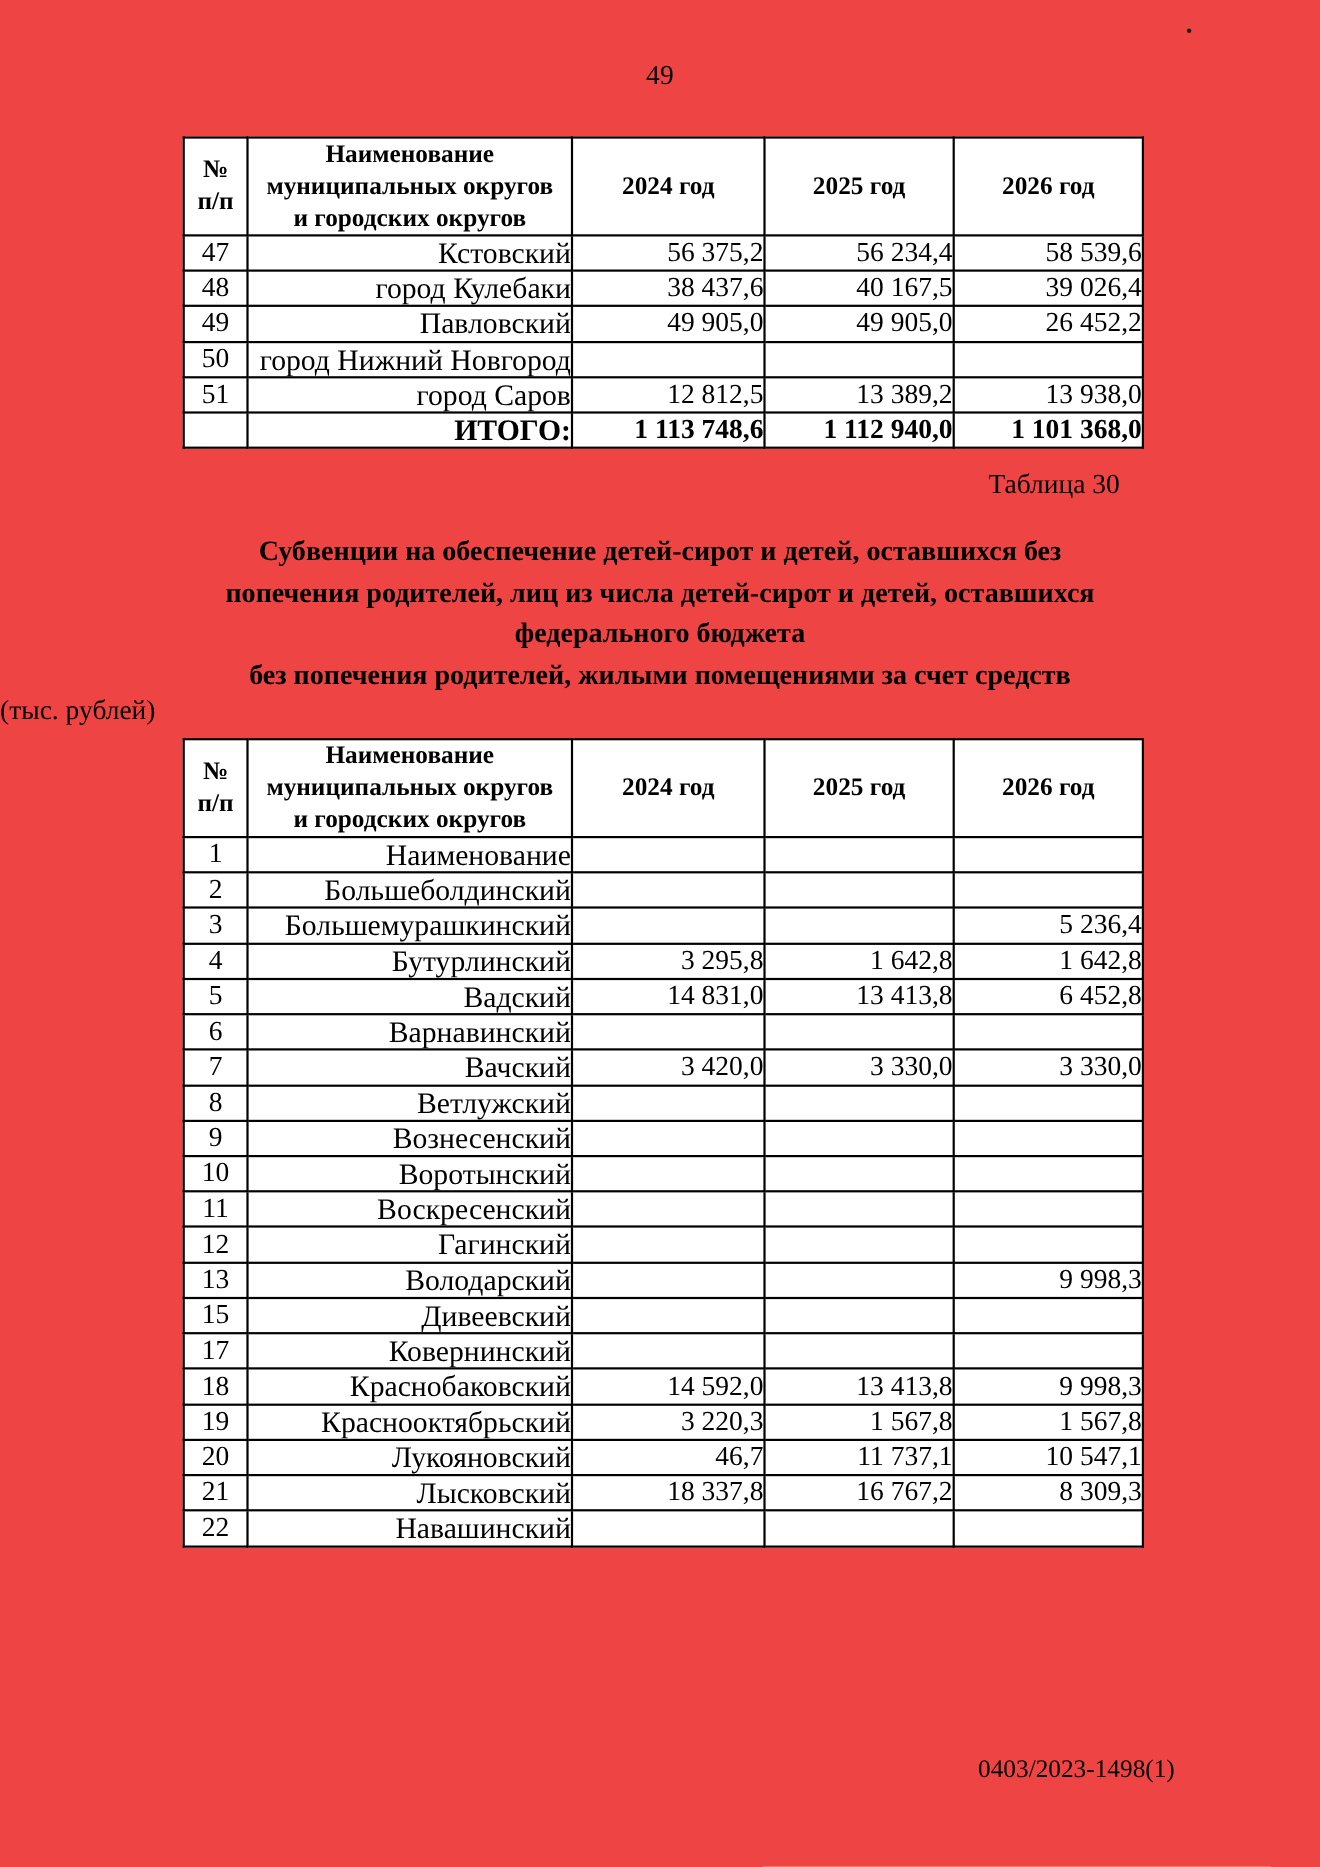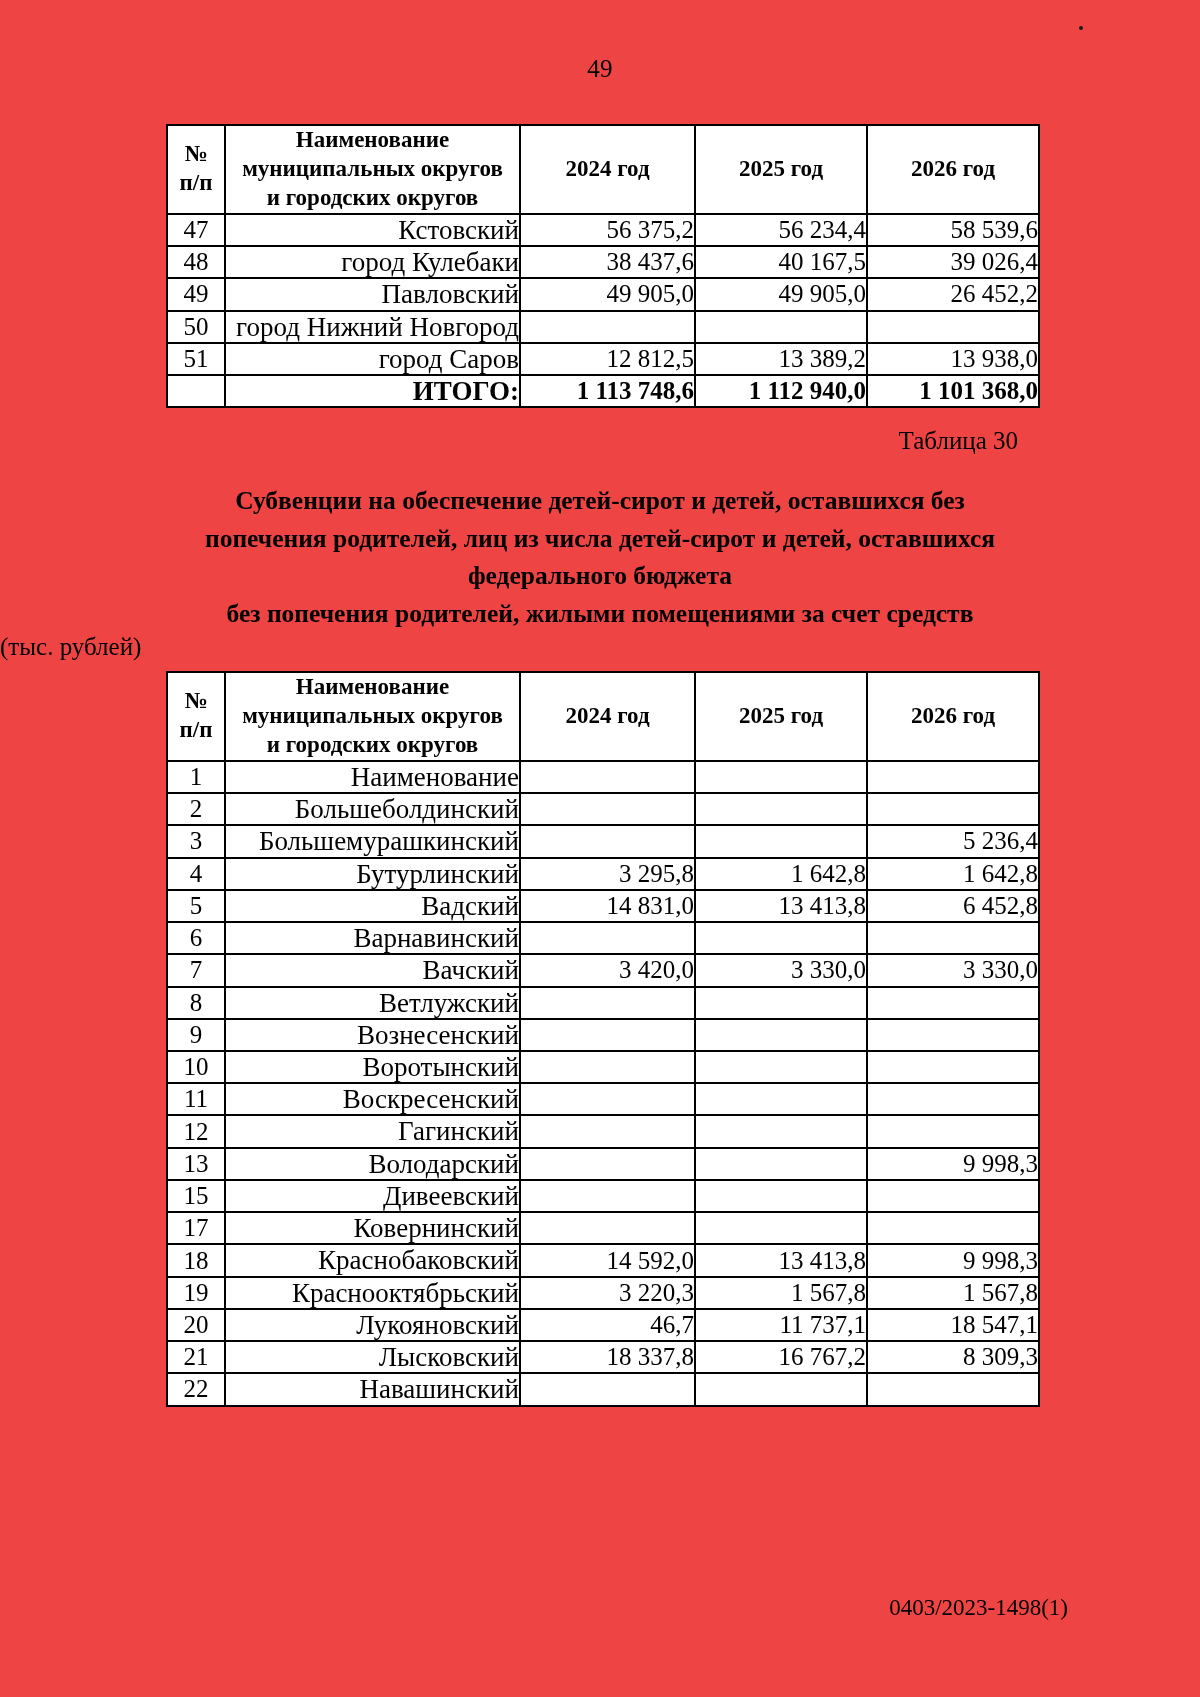--- a/index.html
+++ b/index.html
@@ -387,21 +387,21 @@
           <td class="cell-name">Краснооктябрьский</td>
           <td class="cell-val">3 220,3</td>
           <td class="cell-val">1 567,8</td>
           <td class="cell-val">1 567,8</td>
         </tr>
         <tr>
           <td class="cell-num">20</td>
           <td class="cell-name">Лукояновский</td>
           <td class="cell-val">46,7</td>
           <td class="cell-val">11 737,1</td>
-          <td class="cell-val">18 547,1</td>
+          <td class="cell-val">10 547,1</td>
         </tr>
         <tr>
           <td class="cell-num">21</td>
           <td class="cell-name">Лысковский</td>
           <td class="cell-val">18 337,8</td>
           <td class="cell-val">16 767,2</td>
           <td class="cell-val">8 309,3</td>
         </tr>
         <tr>
           <td class="cell-num">22</td>

